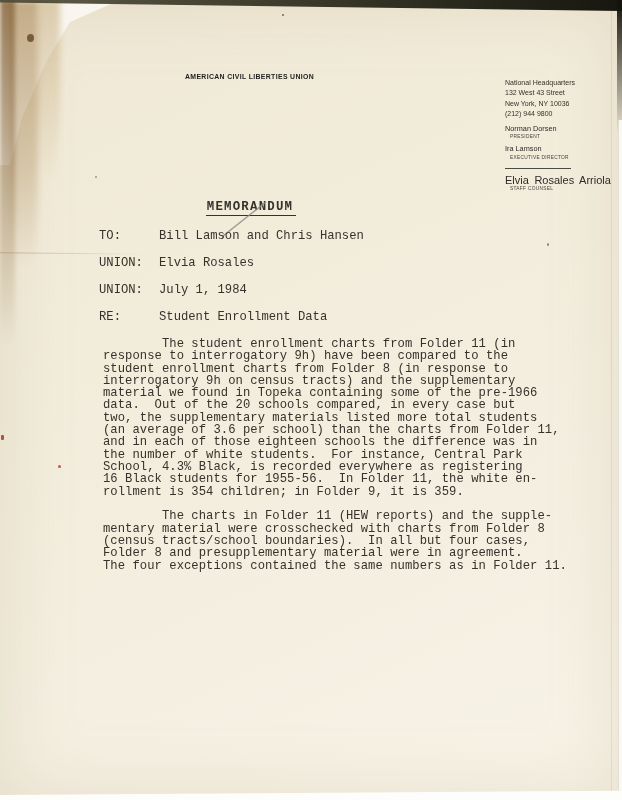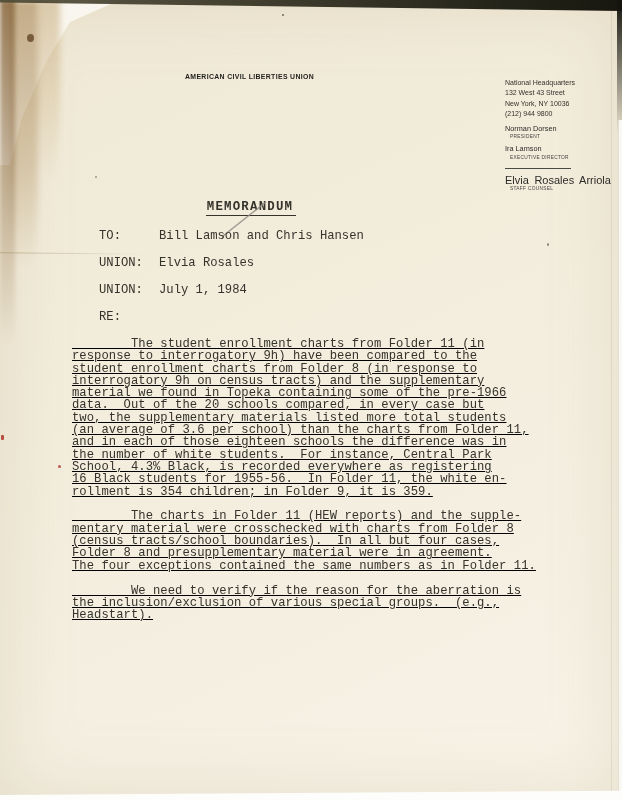--- a/index.html
+++ b/index.html
@@ -53,21 +53,21 @@
   .lh-counsel-name{font-size:11px;line-height:8px;word-spacing:2.5px;color:#2c2b28;}
   
   .mono{font-family:"Liberation Mono","DejaVu Sans Mono",monospace;color:#34322b;}
   .memo-title-row{position:absolute;top:196px;left:0;width:502px;text-align:center;}
   .memo-title{display:inline-block;font-family:"Liberation Mono","DejaVu Sans Mono",monospace;
               font-weight:bold;font-size:12.4px;letter-spacing:1.2px;color:#34322b;
               border-bottom:1.3px solid #34322b;padding:0 3px 1px 1px;}
   .fields{position:absolute;top:230px;left:88px;}
   .frow{display:flex;margin-bottom:14.7px;font-size:12.2px;line-height:12.3px;margin-left:11px;}
   .flabel{width:60px;flex:0 0 60px;}
-  .paras{position:absolute;top:338px;left:72px;width:480px;text-decoration:underline;}
+  .paras{position:absolute;top:338px;left:103px;width:480px;}
   .para{white-space:pre;font-size:12.2px;line-height:12.3px;letter-spacing:.05px;
         margin-bottom:12.6px;}
 </style>
 </head>
 <body>
 
 <div class="scan">
   <div class="paper">
 
     <div class="tear-white"></div>
@@ -114,20 +114,21 @@
       <div class="frow">
         <span class="flabel">UNION:</span>
         <span class="fvalue">Elvia Rosales</span>
       </div>
       <div class="frow">
         <span class="flabel">UNION:</span>
         <span class="fvalue">July 1, 1984</span>
       </div>
       <div class="frow">
         <span class="flabel">RE:</span>
+        <span class="fvalue">Student Enrollment Data</span>
       </div>
     </div>
 
     <div class="paras">
       <div class="para mono">        The student enrollment charts from Folder 11 (in
 response to interrogatory 9h) have been compared to the
 student enrollment charts from Folder 8 (in response to
 interrogatory 9h on census tracts) and the supplementary
 material we found in Topeka containing some of the pre-1966
 data.  Out of the 20 schools compared, in every case but
@@ -136,23 +137,20 @@
 and in each of those eighteen schools the difference was in
 the number of white students.  For instance, Central Park
 School, 4.3% Black, is recorded everywhere as registering
 16 Black students for 1955-56.  In Folder 11, the white en-
 rollment is 354 children; in Folder 9, it is 359.</div>
       <div class="para mono">        The charts in Folder 11 (HEW reports) and the supple-
 mentary material were crosschecked with charts from Folder 8
 (census tracts/school boundaries).  In all but four cases,
 Folder 8 and presupplementary material were in agreement.
 The four exceptions contained the same numbers as in Folder 11.</div>
-      <div class="para mono">        We need to verify if the reason for the aberration is
-the inclusion/exclusion of various special groups.  (e.g.,
-Headstart).</div>
     </div>
 
     <div class="edge-top"></div>
     <div class="edge-right"></div>
     <div class="edge-right-thin"></div>
     <div class="edge-bottom"></div>
   </div>
 </div>
 
 </body></html>

